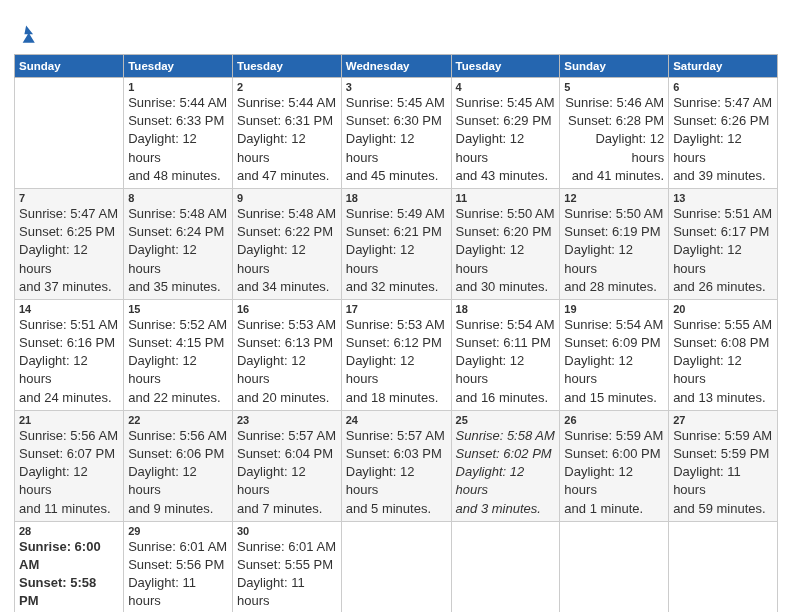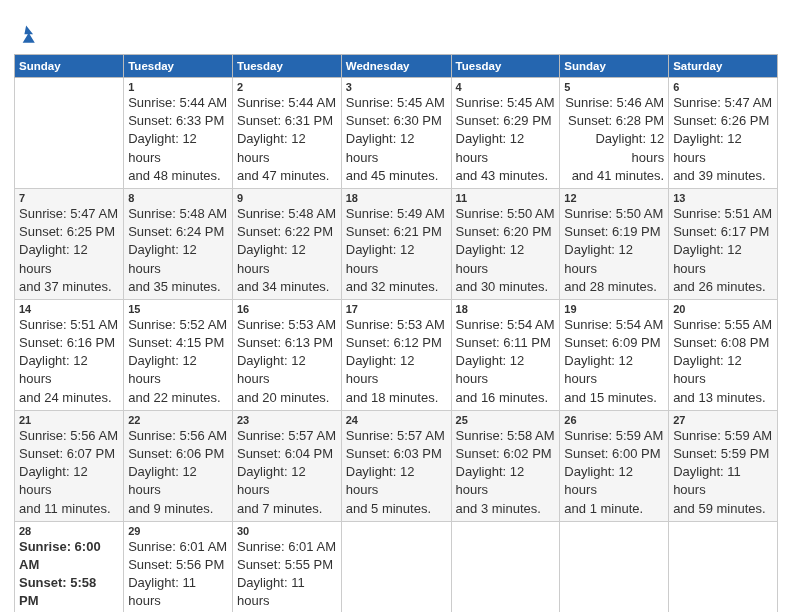--- a/index.html
+++ b/index.html
@@ -296,21 +296,21 @@
           </td>
           <td>
             <span class="day-num">24</span>
             <div class="cell-text" style="white-space: pre-line;">Sunrise: 5:57 AM
 Sunset: 6:03 PM
 Daylight: 12 hours
 and 5 minutes.</div>
           </td>
           <td>
             <span class="day-num">25</span>
-            <div class="cell-text" style="white-space: pre-line;">Sunrise: 5:58 AM
+            <div class="cell-text" style="white-space: pre-line; font-style: italic;">Sunrise: 5:58 AM
 Sunset: 6:02 PM
 Daylight: 12 hours
 and 3 minutes.</div>
           </td>
           <td>
             <span class="day-num">26</span>
             <div class="cell-text" style="white-space: pre-line;">Sunrise: 5:59 AM
 Sunset: 6:00 PM
 Daylight: 12 hours
 and 1 minute.</div>

